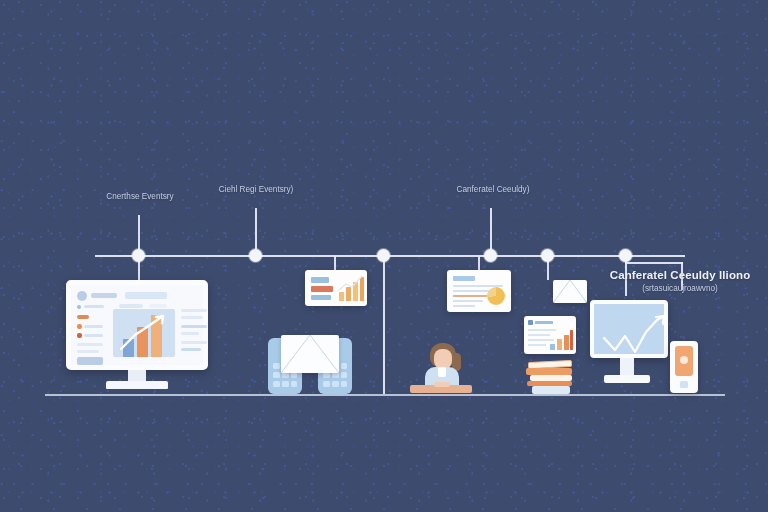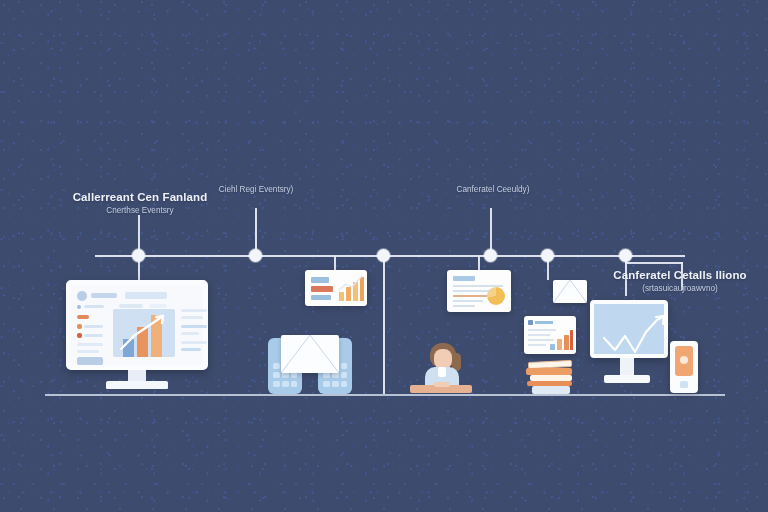--- a/index.html
+++ b/index.html
@@ -162,34 +162,33 @@
     <div class="tl-line tl-v" style="left:681px; top:262px; height:28px;"></div>
 
     <div class="tl-node" style="left:131.5px; top:248.5px;"></div>
     <div class="tl-node" style="left:248.5px; top:248.5px;"></div>
     <div class="tl-node" style="left:376.5px; top:248.5px;"></div>
     <div class="tl-node" style="left:483.5px; top:248.5px;"></div>
     <div class="tl-node" style="left:540.5px; top:248.5px;"></div>
     <div class="tl-node" style="left:618.5px; top:248.5px;"></div>
 
     <div class="tl-label" style="left:58px; top:190px; width:164px;">
-      <span class="t1">Callerreant Cen Fanland</span>
       <span class="t2">Cnerthse Eventsry</span>
     </div>
 
     <div class="tl-label" style="left:180px; top:183px; width:152px;">
       <span class="t2">Ciehl Regi Eventsry)</span>
     </div>
 
     <div class="tl-label" style="left:420px; top:183px; width:146px;">
       <span class="t2">Canferatel Ceeuldy)</span>
     </div>
 
     <div class="tl-label" style="left:604px; top:268px; width:152px;">
-      <span class="t1">Canferatel Cetalls lliono</span>
+      <span class="t1">Canferatel Ceeuldy lliono</span>
       <span class="t2">(srtasuicaujroawvno)</span>
     </div>
   </div>
 
   <div id="ground"></div>
 
   <div>
     <div class="art" id="mon1-screen">
       <div class="dash-topbar">
         <div class="pill" style="left:0; top:1px; width:10px; height:10px; border-radius:50%; background:#b9cde6;"></div>

